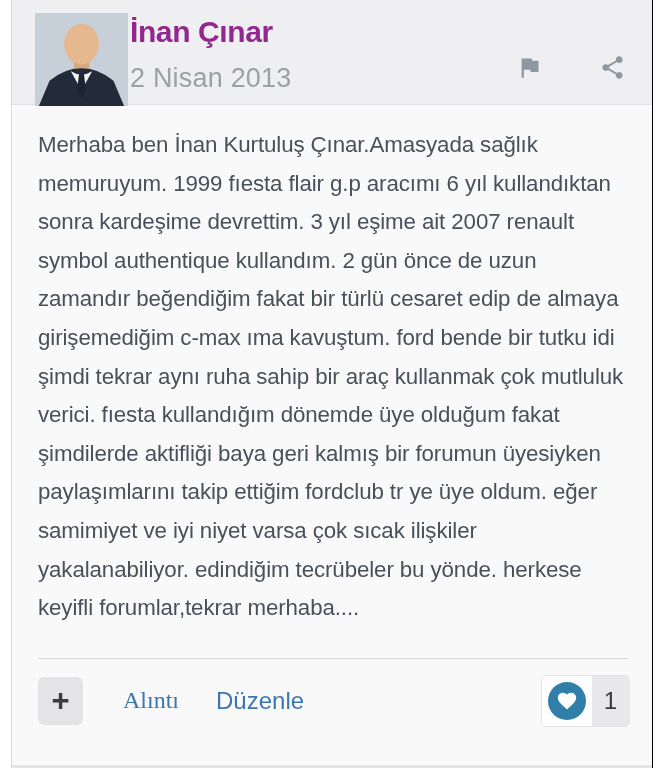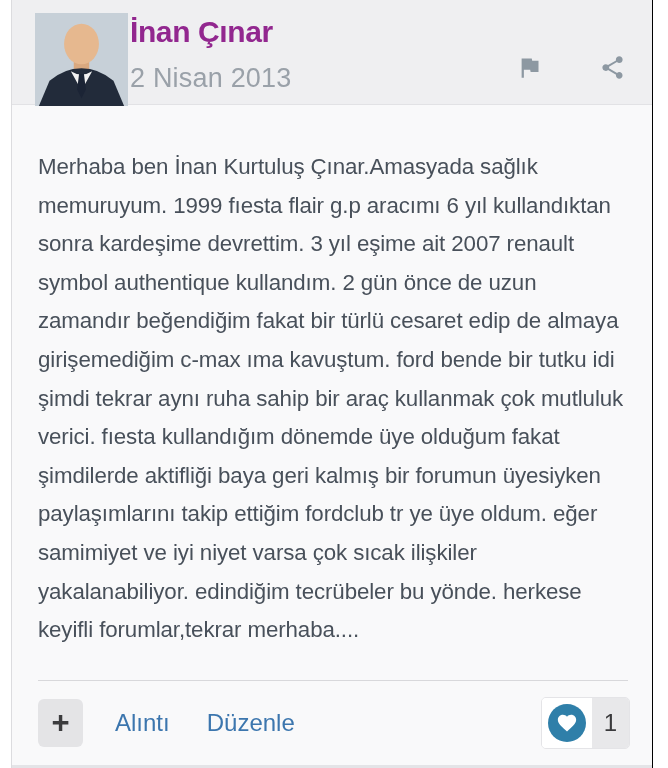--- a/index.html
+++ b/index.html
@@ -64,21 +64,20 @@
     display: flex; align-items: center; gap: 56px;
   }
   .icon-btn { background: none; border: none; cursor: pointer; padding: 0; line-height: 0; }
   
   .card-body { padding: 21px 24px 0 26px; }
   .post-text {
     font-size: 22.3px;
     line-height: 38.6px;
     color: #48505a;
     letter-spacing: -0.1px;
-    margin-top: 22px;
   }
   
   .footer-divider {
     margin: 30px 24px 0 26px;
     border: none;
     border-top: 1px solid #d8d8db;
   }
   .card-footer {
     display: flex; align-items: center;
     margin: 16px 22px 0 26px;
@@ -92,21 +91,21 @@
     display: flex; align-items: center; justify-content: center;
     cursor: pointer;
     font-family: "Liberation Sans", sans-serif;
   }
   .footer-link {
     font-size: 24px;
     color: #3c76ae;
     text-decoration: none;
     cursor: pointer;
   }
-  .quote-link { margin-left: 32px; }
+  .quote-link { margin-left: 40px; font-family: Liberation Serif, serif; }
   .edit-link  { margin-left: 37px; }
   .reaction-widget {
     margin-left: auto;
     display: flex;
     height: 52px;
     border: 1px solid #e4e4e7;
     border-radius: 5px;
     overflow: hidden;
     cursor: pointer;
   }

